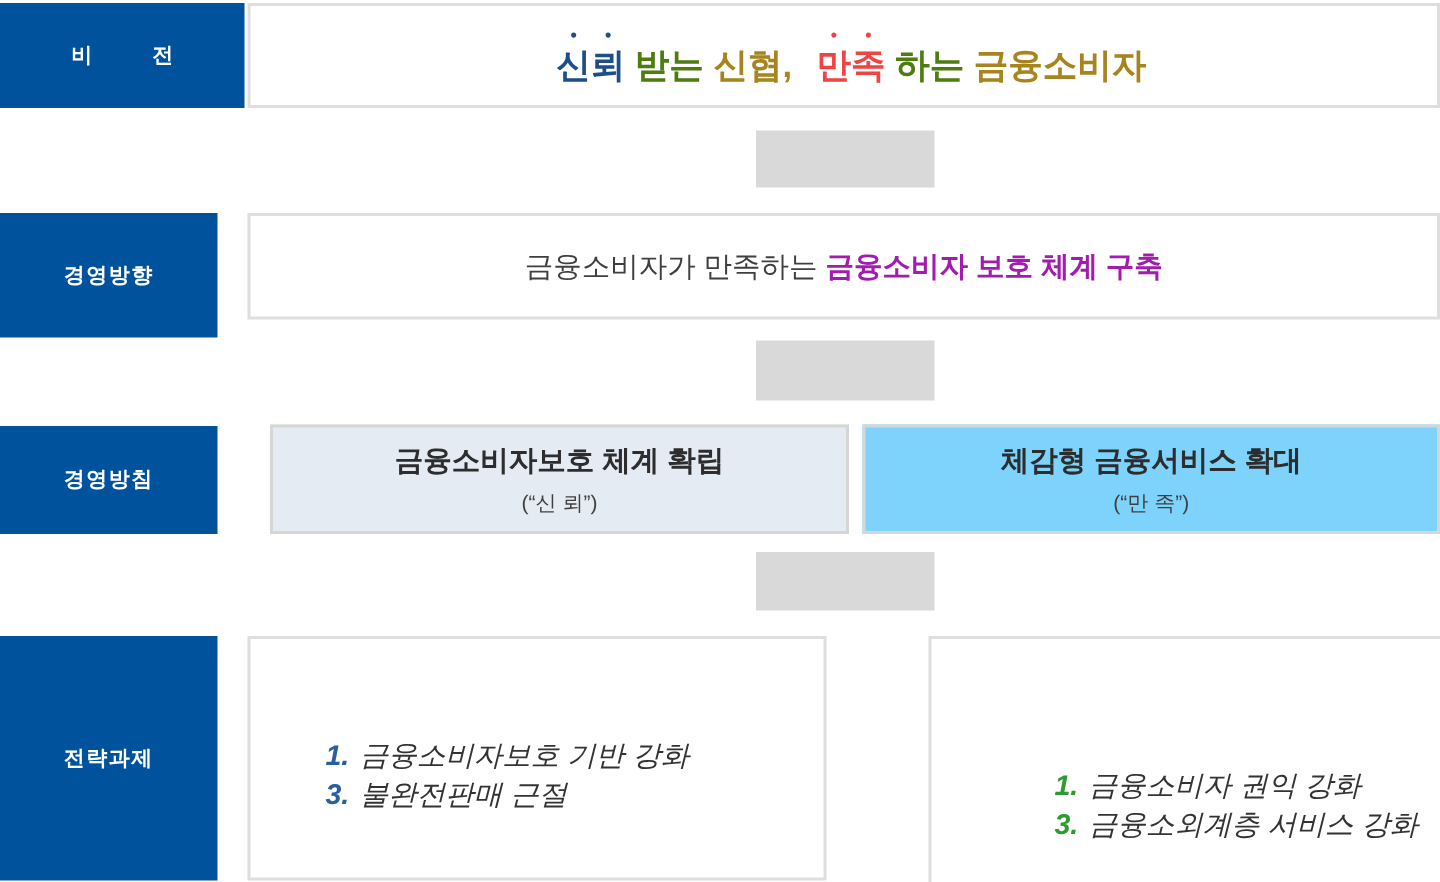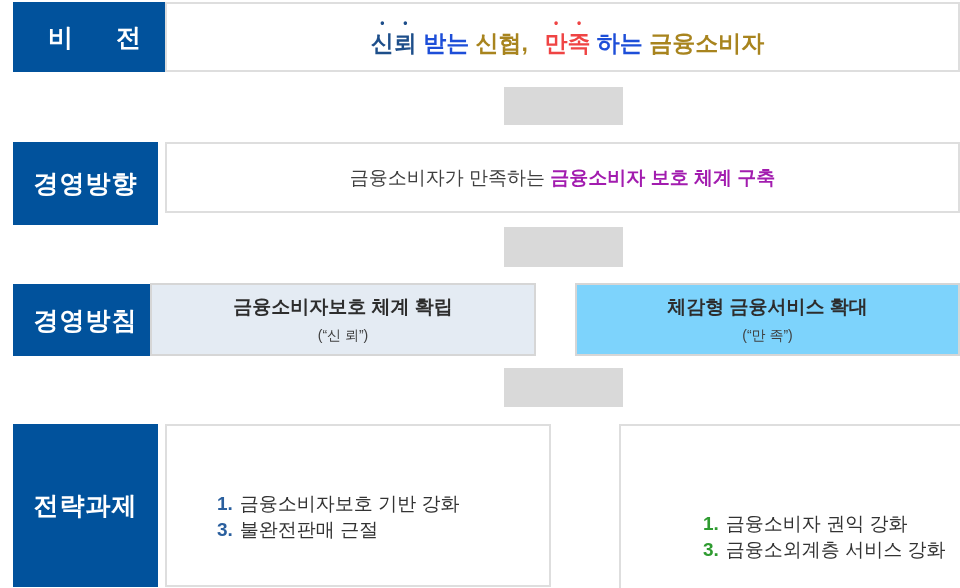--- a/index.html
+++ b/index.html
@@ -2,53 +2,53 @@
 <html><head>
 <meta charset="utf-8">
 <style>
   html,body{margin:0;padding:0;background:#ffffff;}
   #stage{
     position:relative;width:960px;height:588px;background:#ffffff;overflow:hidden;
     font-family:"Liberation Sans", sans-serif;
   }
   
   .lbl{
-    position:absolute;left:13px;width:145px;background:#01529c;color:#ffffff;
+    position:absolute;left:0;width:145px;background:#01529c;color:#ffffff;
     display:flex;align-items:center;justify-content:center;
-    font-size:25px;font-weight:700;letter-spacing:1px;
+    font-size:14px;font-weight:700;letter-spacing:1px;
   }
   .lbl-vision{letter-spacing:18px;padding-left:18px;}
   
   .cbox{
     position:absolute;background:#ffffff;border:2px solid #dedede;box-sizing:border-box;
     display:flex;flex-direction:column;align-items:center;justify-content:center;
   }
   .box-blue{background:#e4ebf3;border-color:#d6d6d6;}
   .box-green{background:#7dd3fc;border-color:#d6d6d6;}
   
   .connector{position:absolute;left:504px;width:119px;background:#d9d9d9;}
   
   .vision-text{font-size:23px;font-weight:700;color:#3c3c3c;white-space:nowrap;}
   .vision-text span{white-space:pre;}
   .c-navy{color:#1d4e8a;}
   .c-gold{color:#a8841e;}
   .c-green{color:#ef4444;}
-  .c-dark{color:#1d4ed8;}
+  .c-dark{color:#4d7c0f;}
   .dotted{
     -webkit-text-emphasis:filled dot;-webkit-text-emphasis-position:over right;
     text-emphasis:filled dot;text-emphasis-position:over right;margin-left:10px;
   }
   
   .dir-text{font-size:19px;color:#3f3f3f;font-weight:500;white-space:pre;}
   .dir-emph{color:#a21caf;font-weight:700;}
   
   .policy-title{font-size:19px;font-weight:700;color:#2d2d2d;}
   .policy-sub{font-size:14px;color:#3f3f3f;margin-top:7px;}
   
-  .tasks-box{align-items:flex-start;justify-content:center;padding-top:23px;}
+  .tasks-box{align-items:flex-start;justify-content:center;padding-top:23px;font-style:italic;}
   .tasks-left{padding-left:50px;}
   .tasks-right{padding-left:82px;}
   .task-item{font-size:19px;color:#333333;font-weight:500;white-space:nowrap;}
   .task-num{font-weight:700;margin-right:7px;}
   .num-blue{color:#2a5f9e;}
   .num-green{color:#2e9b30;}
 </style>
 </head>
 <body>
 
@@ -64,21 +64,21 @@
   <div class="connector" style="top:87px;height:38px;"></div>
 
   <div class="lbl" style="top:142px;height:83px;">경영방향</div>
   <div class="cbox" style="left:165px;top:142px;width:795px;height:71px;">
     <div class="dir-text"><span>금융소비자가 만족하는 </span><span class="dir-emph">금융소비자 보호 체계 구축</span></div>
   </div>
 
   <div class="connector" style="top:227px;height:40px;"></div>
 
   <div class="lbl" style="top:284px;height:72px;">경영방침</div>
-  <div class="cbox box-blue" style="left:150px;top:283px;width:386px;height:73px;">
+  <div class="cbox box-blue" style="left:180px;top:283px;width:386px;height:73px;">
     <div class="policy-title">금융소비자보호 체계 확립</div>
     <div class="policy-sub">(“신 뢰”)</div>
   </div>
   <div class="cbox box-green" style="left:575px;top:283px;width:385px;height:73px;">
     <div class="policy-title">체감형 금융서비스 확대</div>
     <div class="policy-sub">(“만 족”)</div>
   </div>
 
   <div class="connector" style="top:368px;height:39px;"></div>
 

